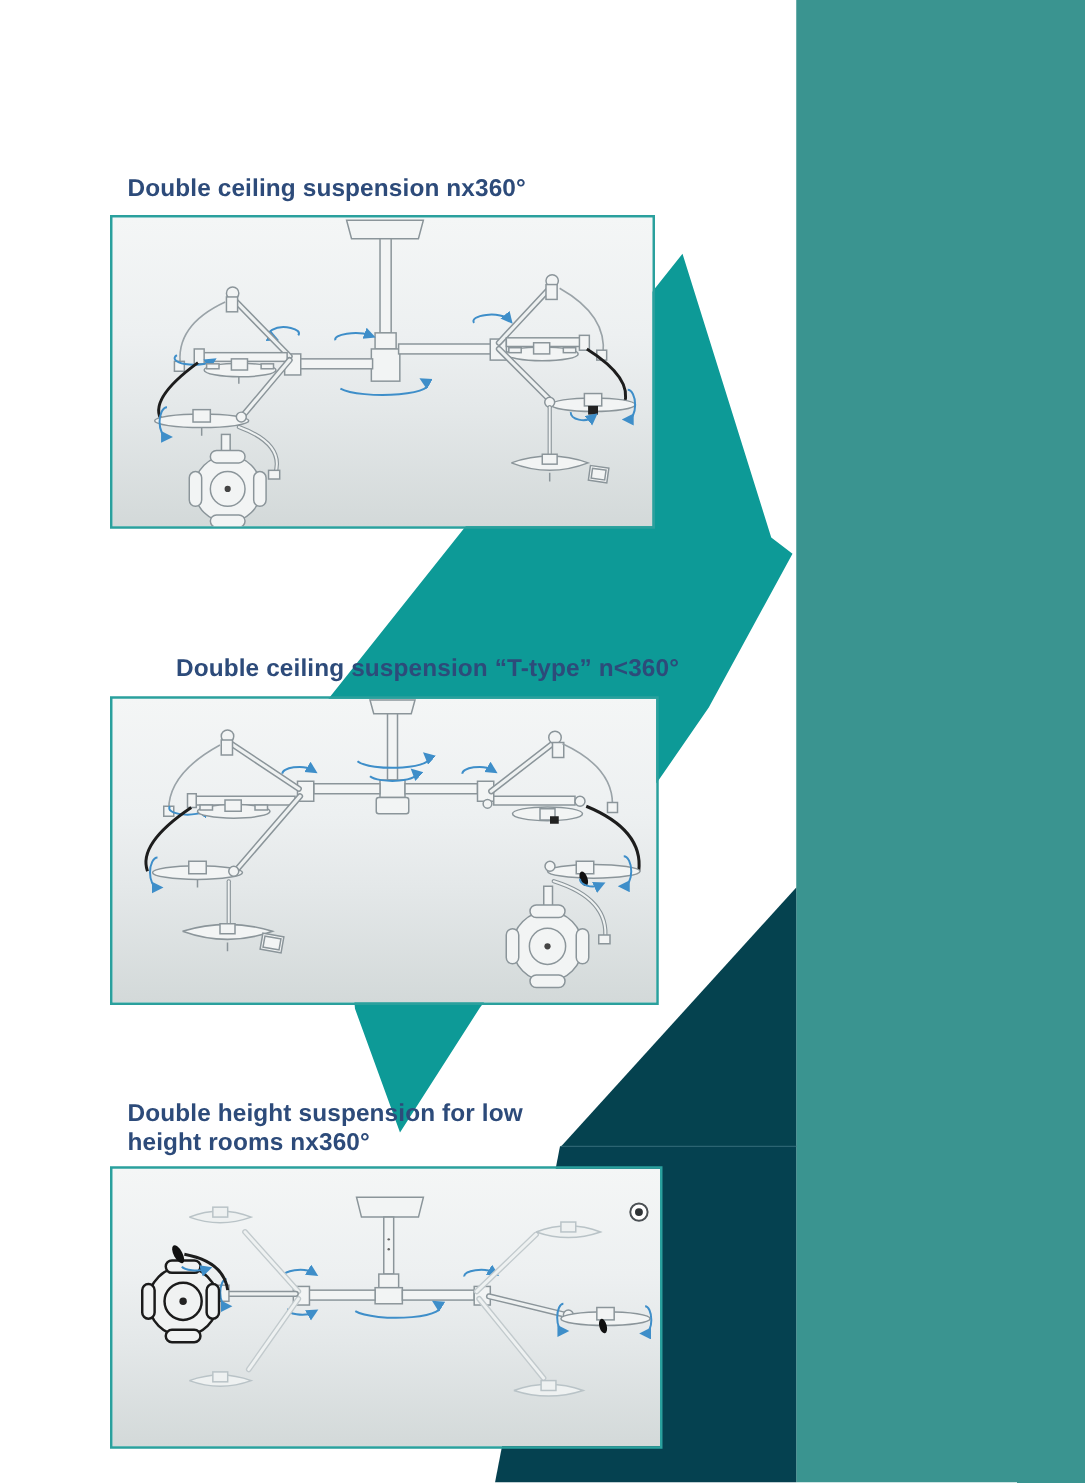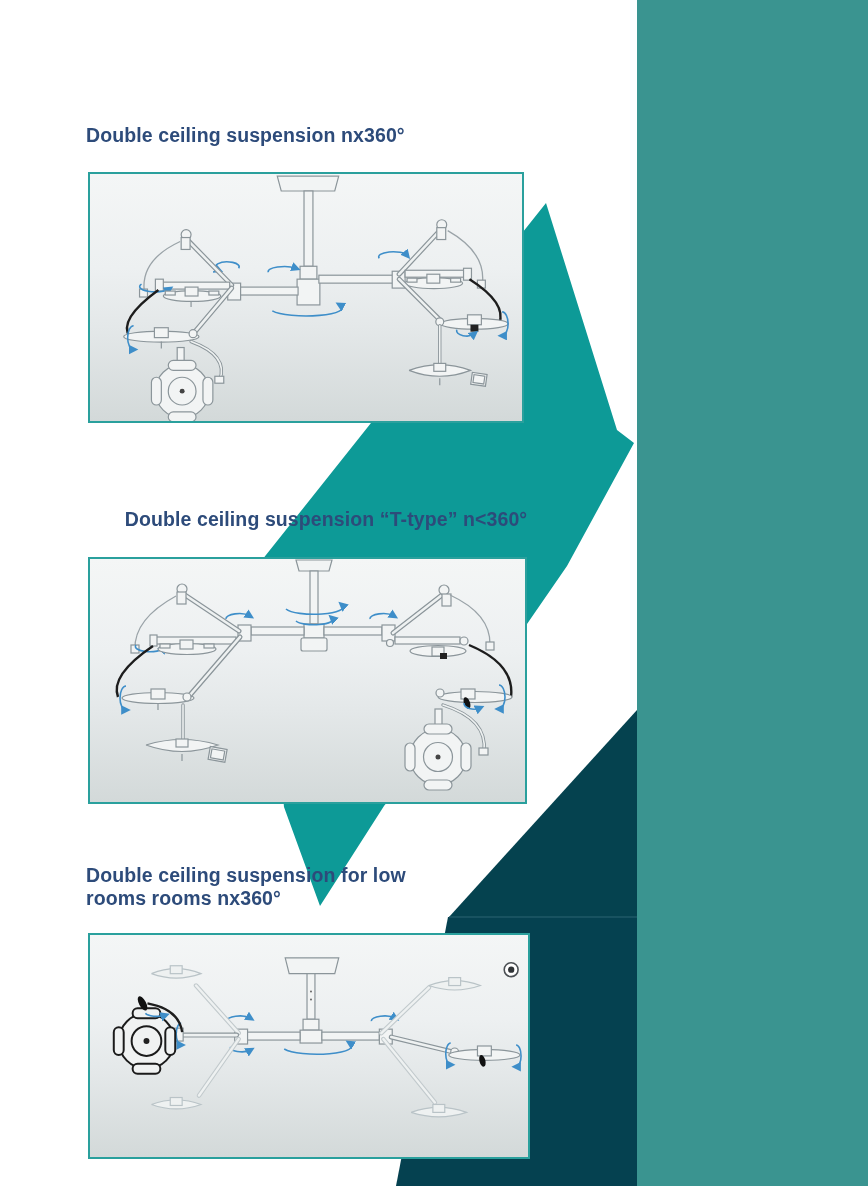--- a/index.html
+++ b/index.html
@@ -13,21 +13,21 @@
     position:absolute;
     background:linear-gradient(180deg,#f4f6f6 0%,#edf0f1 38%,#e4e8e9 62%,#d3d9d9 100%);
     border:2px solid #2aa09d;
     box-sizing:border-box;
   }
   #panel1{left:88px;top:172px;width:436px;height:251px;}
   #panel2{left:88px;top:557px;width:439px;height:247px;}
   #panel3{left:88px;top:933px;width:442px;height:226px;}
   .panel svg{display:block;width:100%;height:100%;}
   .heading{
-    position:absolute;margin:0;
+    position:absolute;margin:16px;
     font-size:19.5px;font-weight:bold;line-height:1.2;
     color:#2d4b7a;letter-spacing:0.1px;
   }
   #h1{left:86px;top:124px;width:480px;}
   #h2{left:86px;top:508px;width:480px;text-align:center;}
   #h3{left:86px;top:864px;width:372px;}
   
   .st{stroke:#8b959a;stroke-width:1.2;fill:none;}
   .stf{stroke:#8b959a;stroke-width:1.2;fill:#f2f4f4;}
   .arc{stroke:#9aa3a8;stroke-width:1.3;fill:none;}
@@ -241,21 +241,21 @@
       <rect class="stf" x="334" y="221" width="28" height="10" rx="5"></rect>
       <rect class="stf" x="315" y="184" width="10" height="28" rx="5"></rect>
       <rect class="stf" x="371" y="184" width="10" height="28" rx="5"></rect>
       <circle class="stf" cx="348" cy="198" r="14.5"></circle>
       <circle cx="348" cy="198" r="2.5" fill="#444"></circle>
     </g>
   </g>
 </svg>
 </div>
 
-<h2 id="h3" class="heading">Double ceiling suspension for low rooms rooms nx360°</h2>
+<h2 id="h3" class="heading">Double height suspension for low height rooms nx360°</h2>
 
 <div id="panel3" class="panel">
 <svg viewBox="0 0 442 222" xmlns="http://www.w3.org/2000/svg">
   <defs>
         <marker id="m3" markerWidth="7" markerHeight="7" refX="3" refY="3" orient="auto">
           <path d="M0,0 L6,3 L0,6 z" fill="#3e8ec9"></path>
         </marker>
       </defs>
   <g>
     <polygon class="stf" points="197,22 251,22 247,38 201,38"></polygon>

